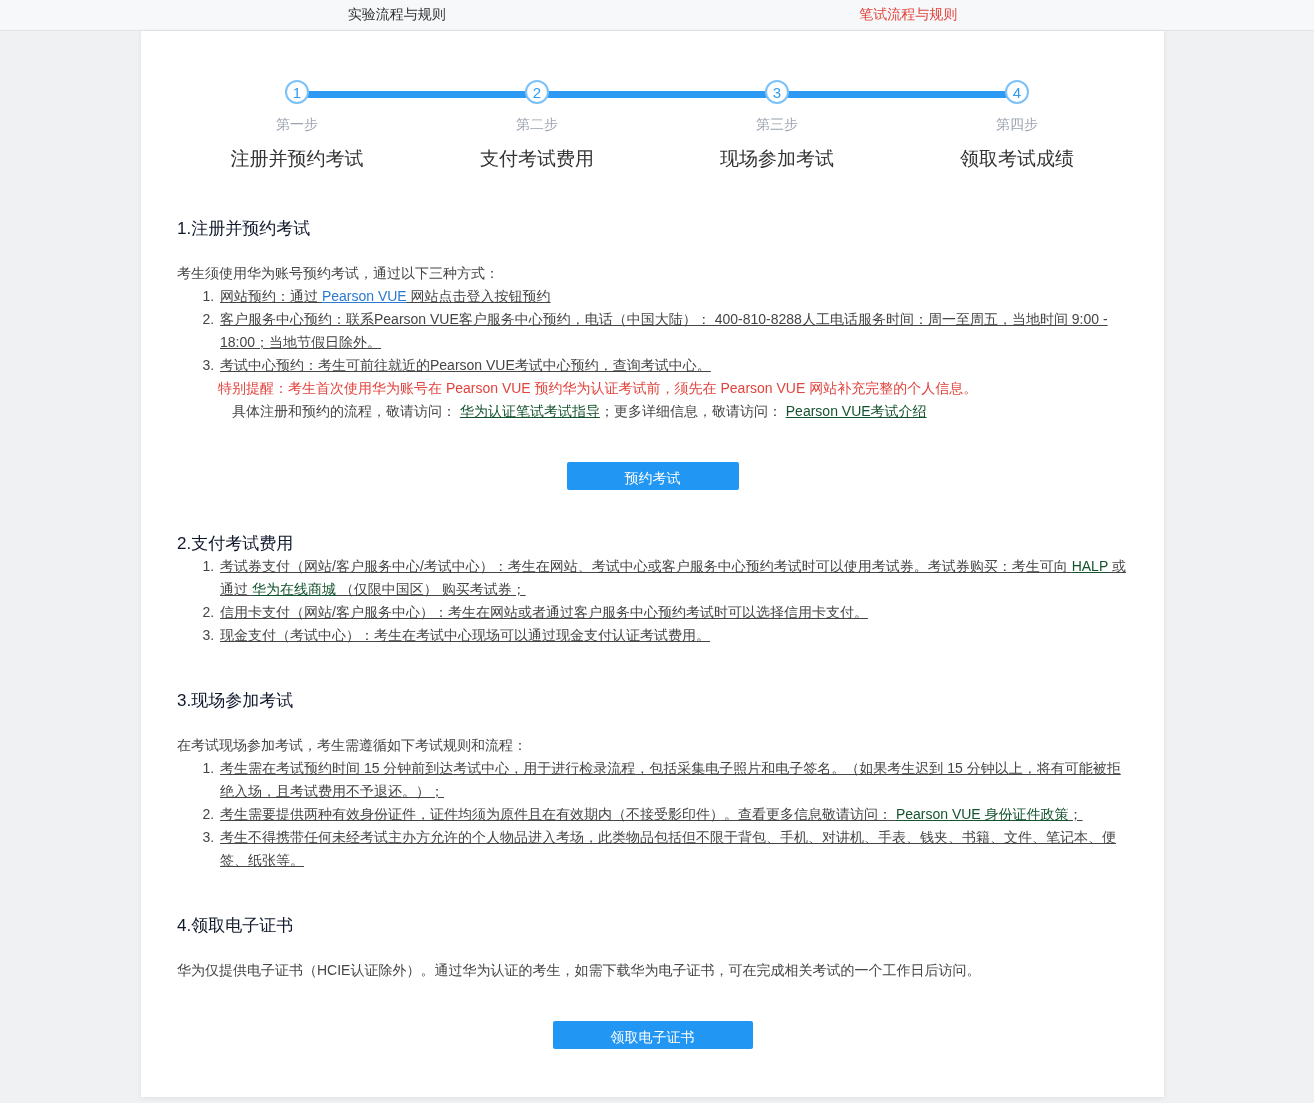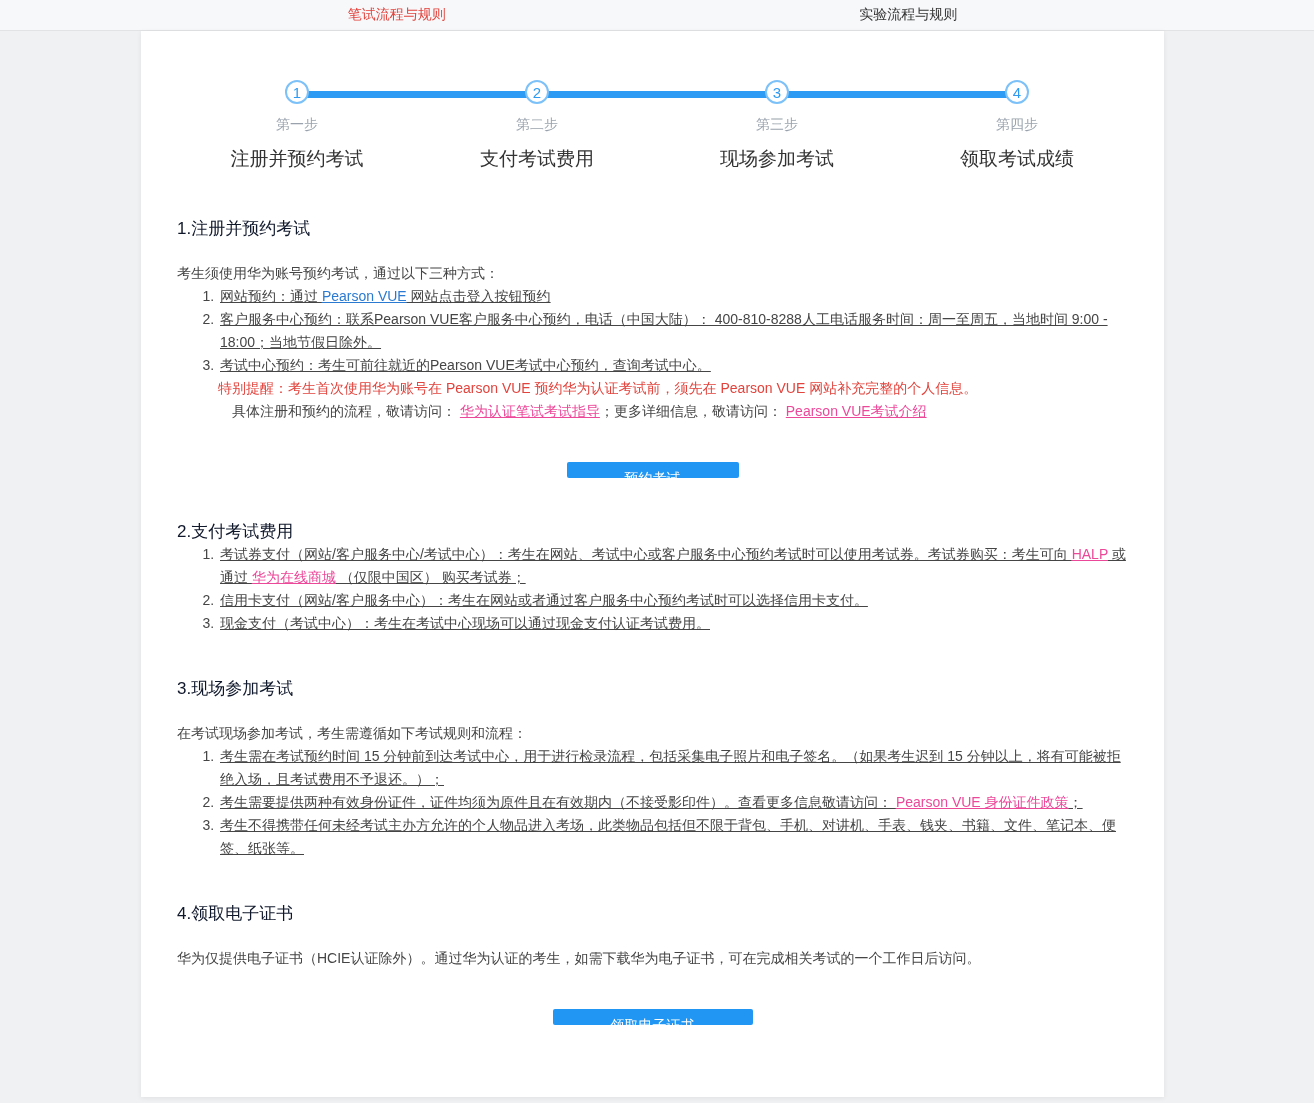--- a/index.html
+++ b/index.html
@@ -103,44 +103,44 @@
     color: #e2433c;
   }
   .guide {
     margin-left: 55px;
     font-size: 14px;
     line-height: 23px;
     color: #454545;
   }
   a.link-blue, a.link-red { cursor: pointer; }
   a.link-blue { color: #2a7ad2; text-decoration: underline; }
-  a.link-red  { color: #ec4899; text-decoration: underline; }
+  a.link-red  { color: #14532d; text-decoration: underline; }
 
   .primary-btn {
     display: block;
     margin: 39px auto 0 auto;
-    height: 16px;
+    height: 28px;
     line-height: 32px;
     padding: 0 58px;
     background: #2196f3;
     color: #ffffff;
     font-size: 14px;
     font-family: inherit;
     border: none;
     border-radius: 2px;
     cursor: pointer;
   }
 </style>
 </head>
 <body>
 
 <div class="topbar">
   <div class="topbar-inner">
+    <div class="tab">实验流程与规则</div>
     <div class="tab active">笔试流程与规则</div>
-    <div class="tab">实验流程与规则</div>
   </div>
 </div>
 
 <div class="card">
 
   <div class="stepper">
     <div class="stepper-line"></div>
     <div class="steps">
       <div class="step">
         <div class="step-circle">1</div>

